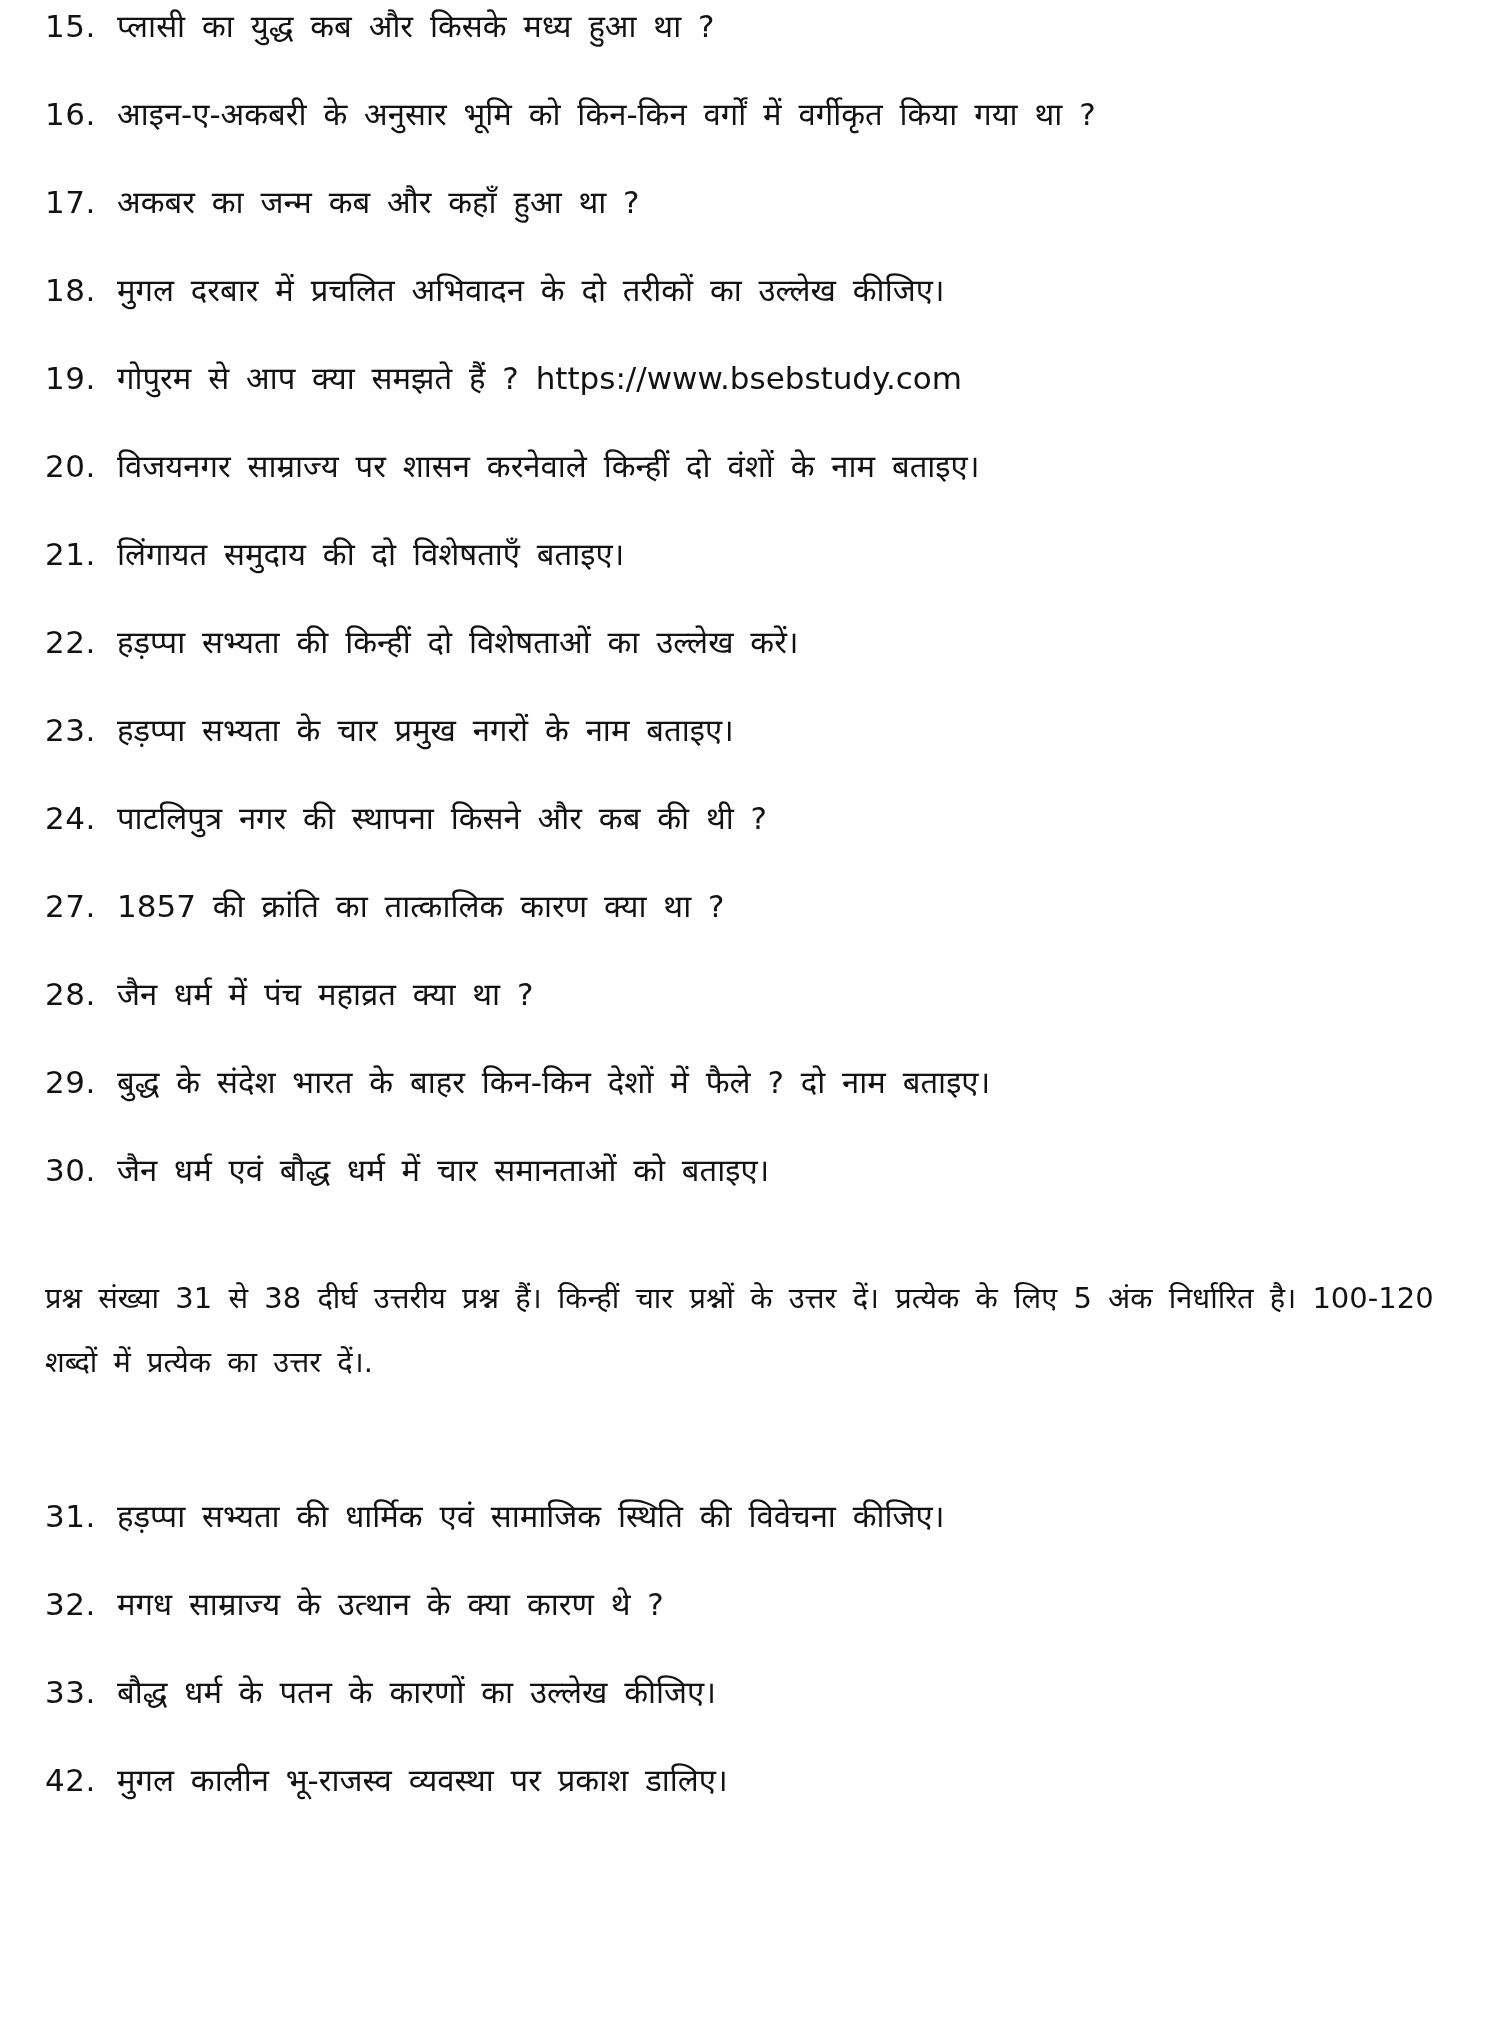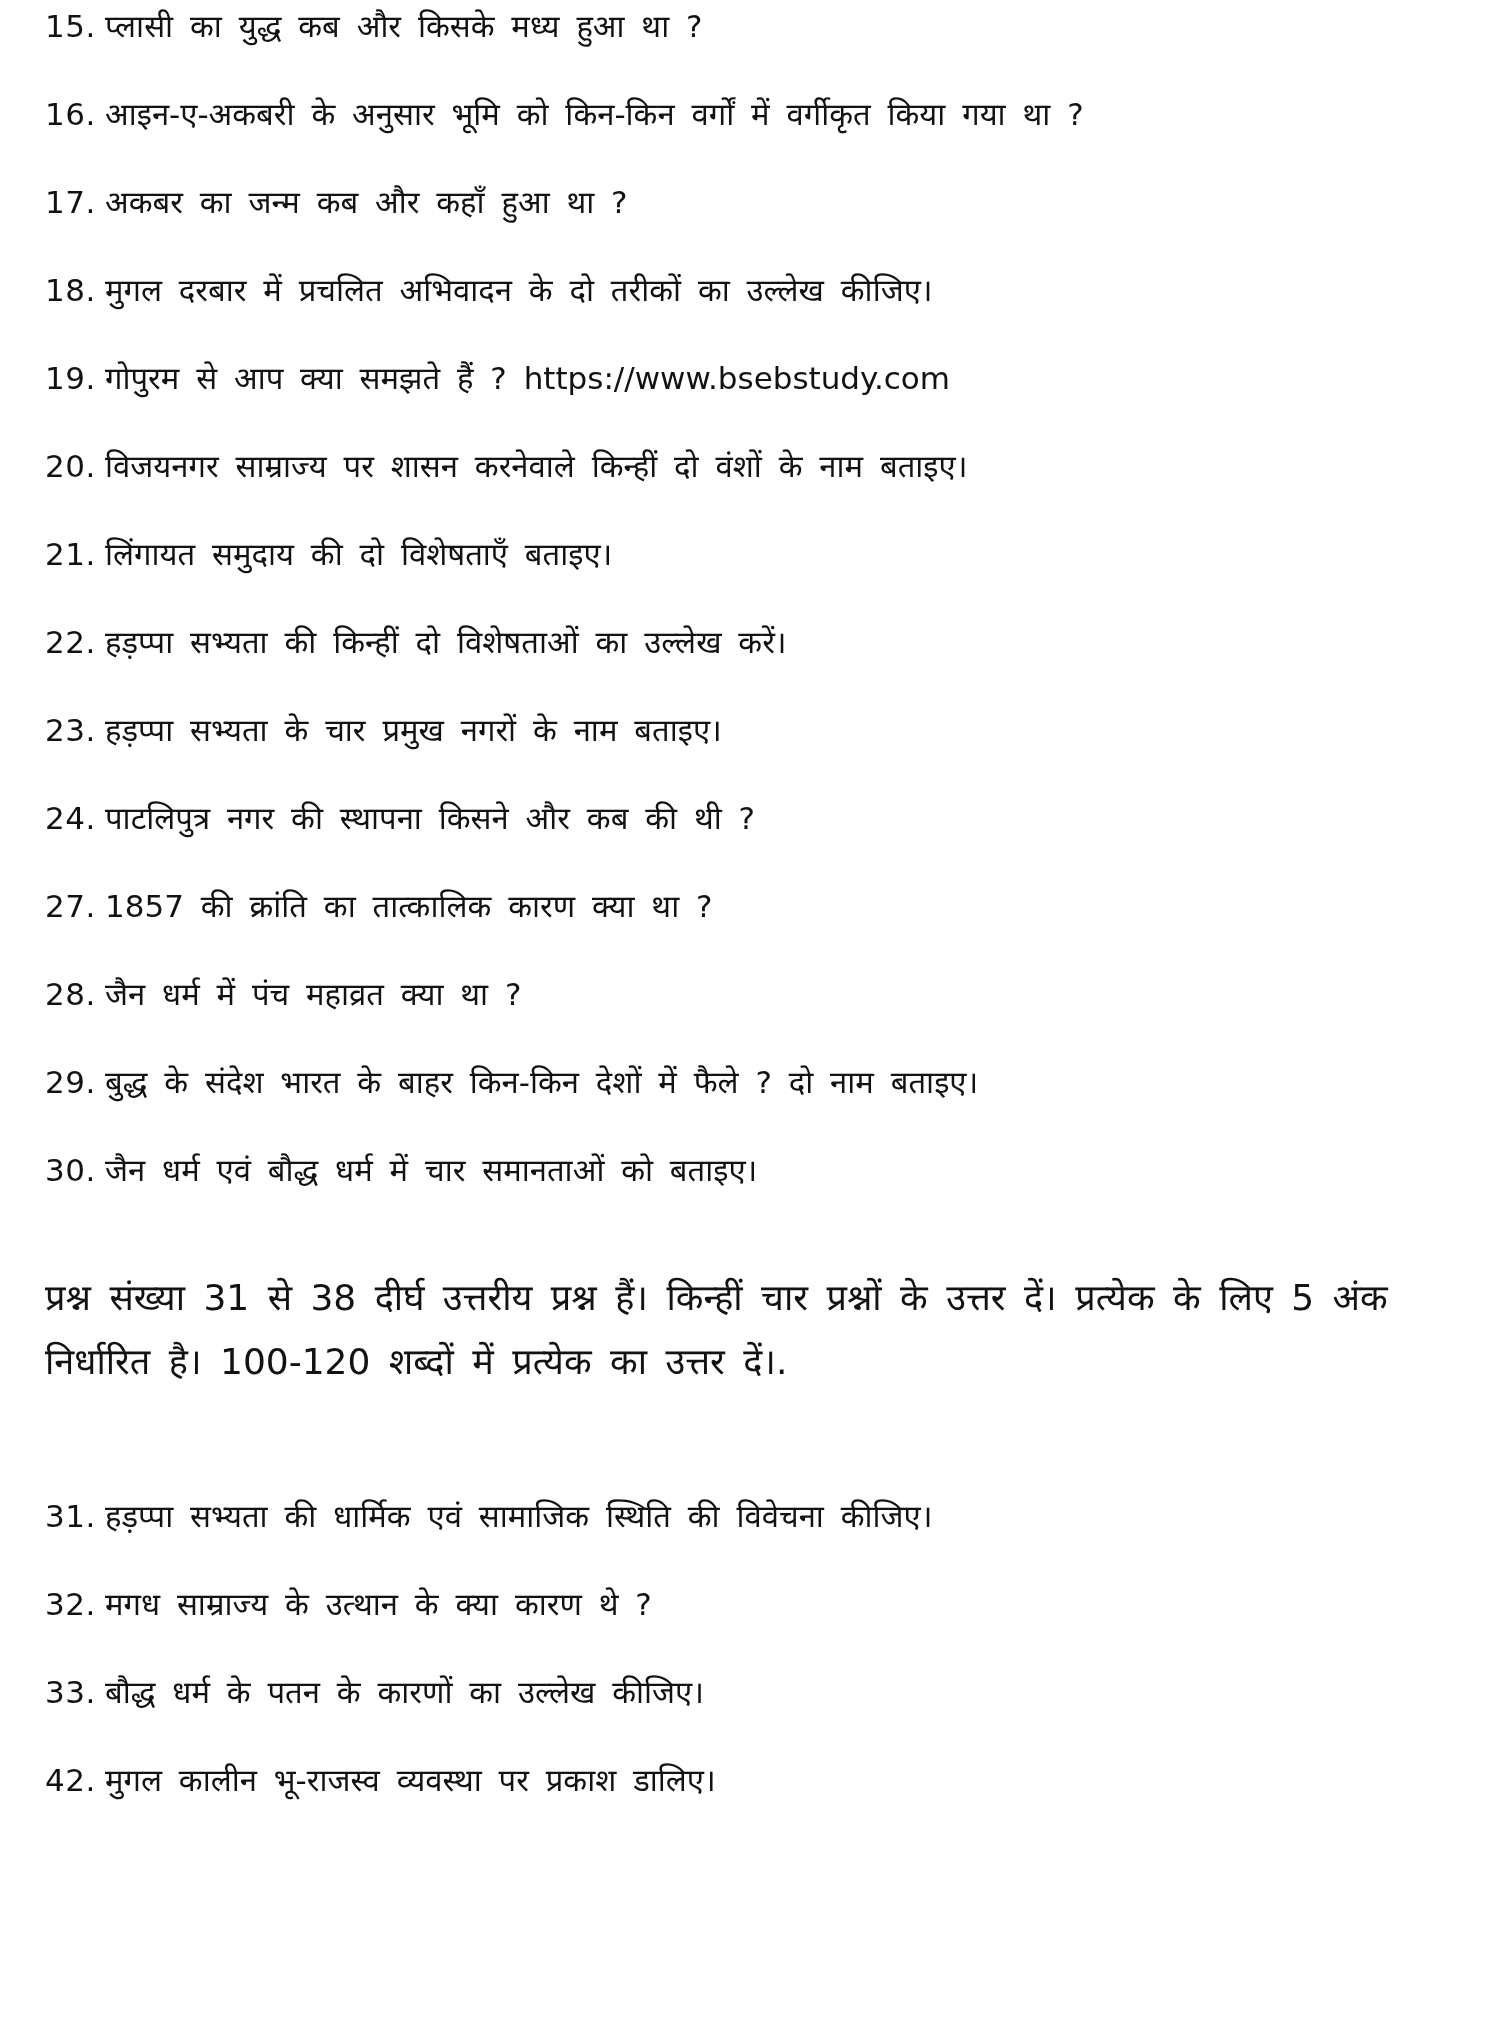--- a/index.html
+++ b/index.html
@@ -18,32 +18,33 @@
     color: #121212;
     overflow: hidden;
   }
   .q-row {
     display: flex;
     align-items: center;
     font-size: 31px;
     line-height: 37px;
     word-spacing: 7px;
     margin-bottom: 51px;
+    gap: 12px;
   }
   .q-num {
     flex: 0 0 60px;
     letter-spacing: 0.5px;
   }
   .q-text {
     flex: 1;
   }
   .instruction {
     margin: 77px 0 104px 0;
     max-width: 1420px;
-    font-size: 36px;
+    font-size: 29px;
     line-height: 64px;
     word-spacing: 7px;
   }
   .long .q-row {
     margin-bottom: 51px;
   }
 </style>
 </head>
 <body>
 

